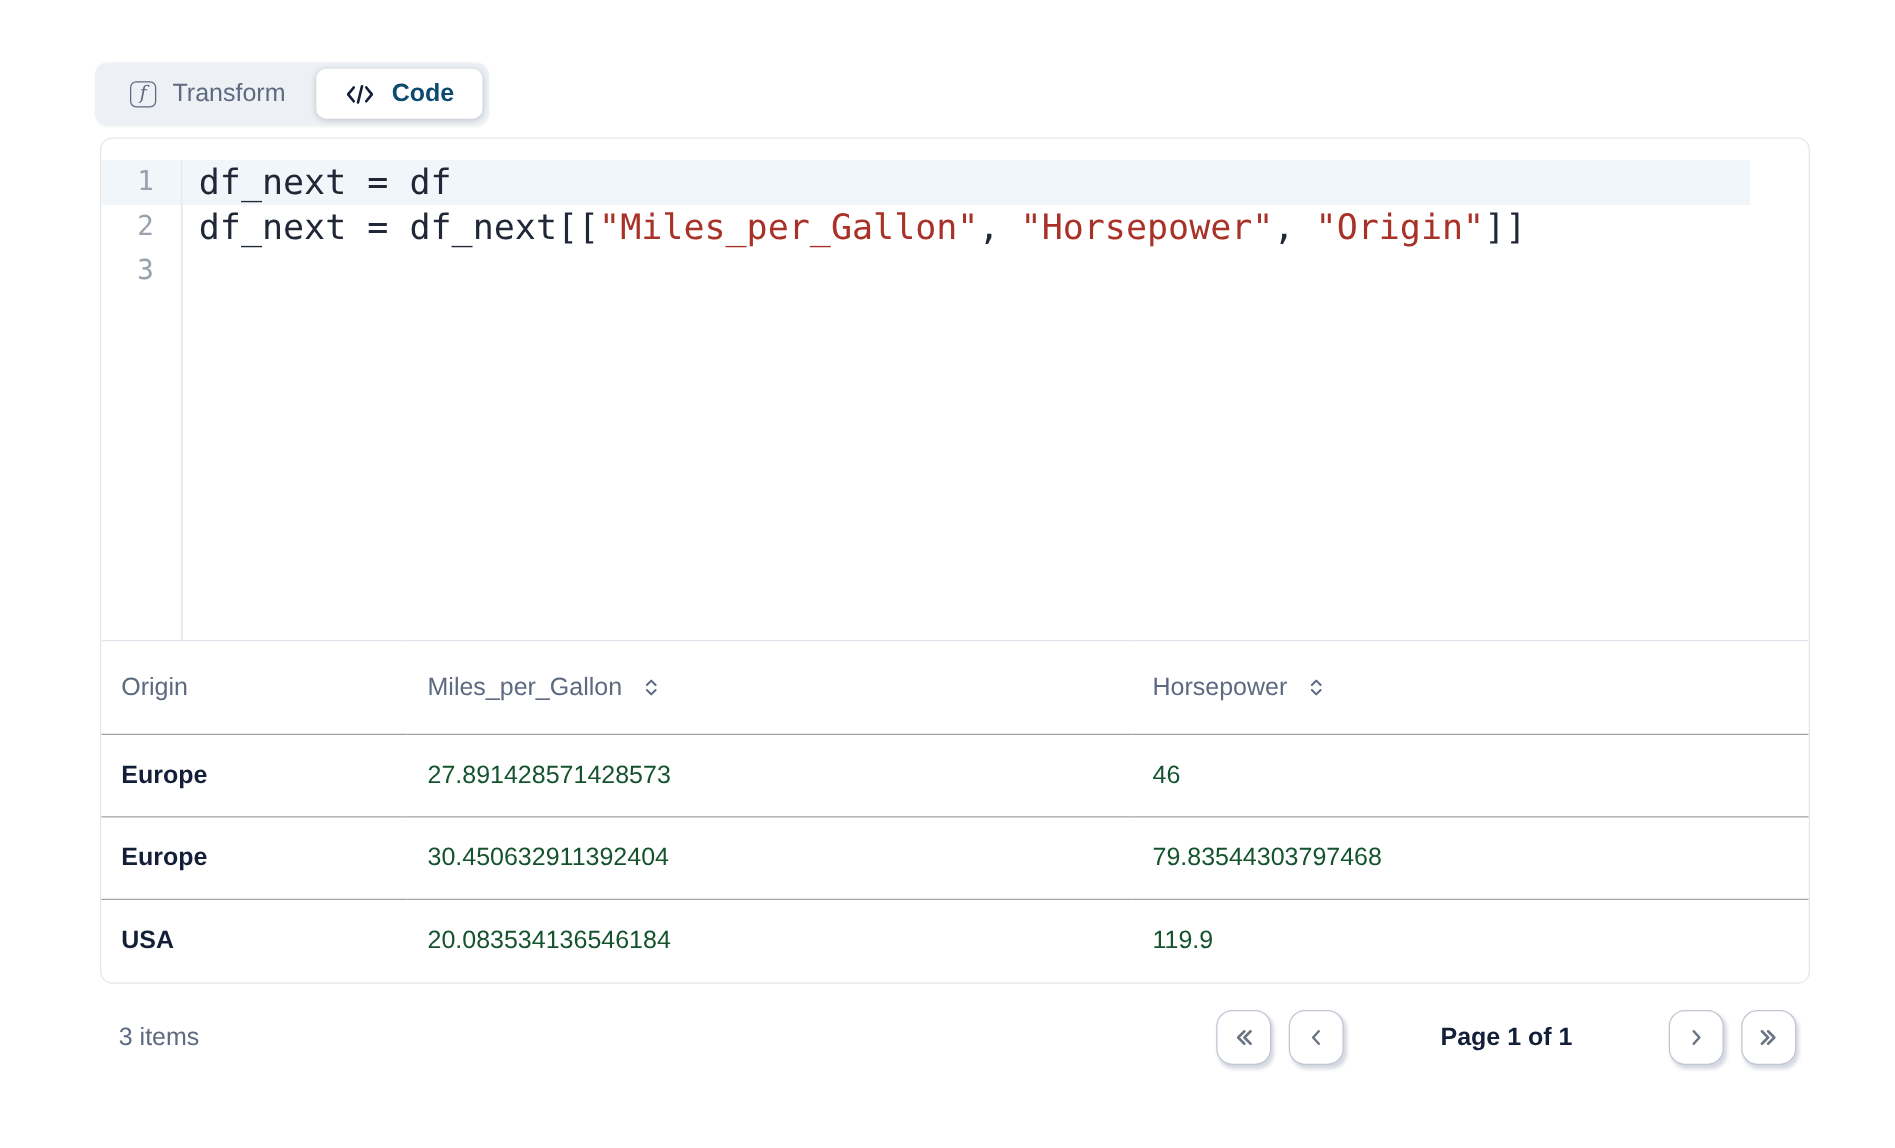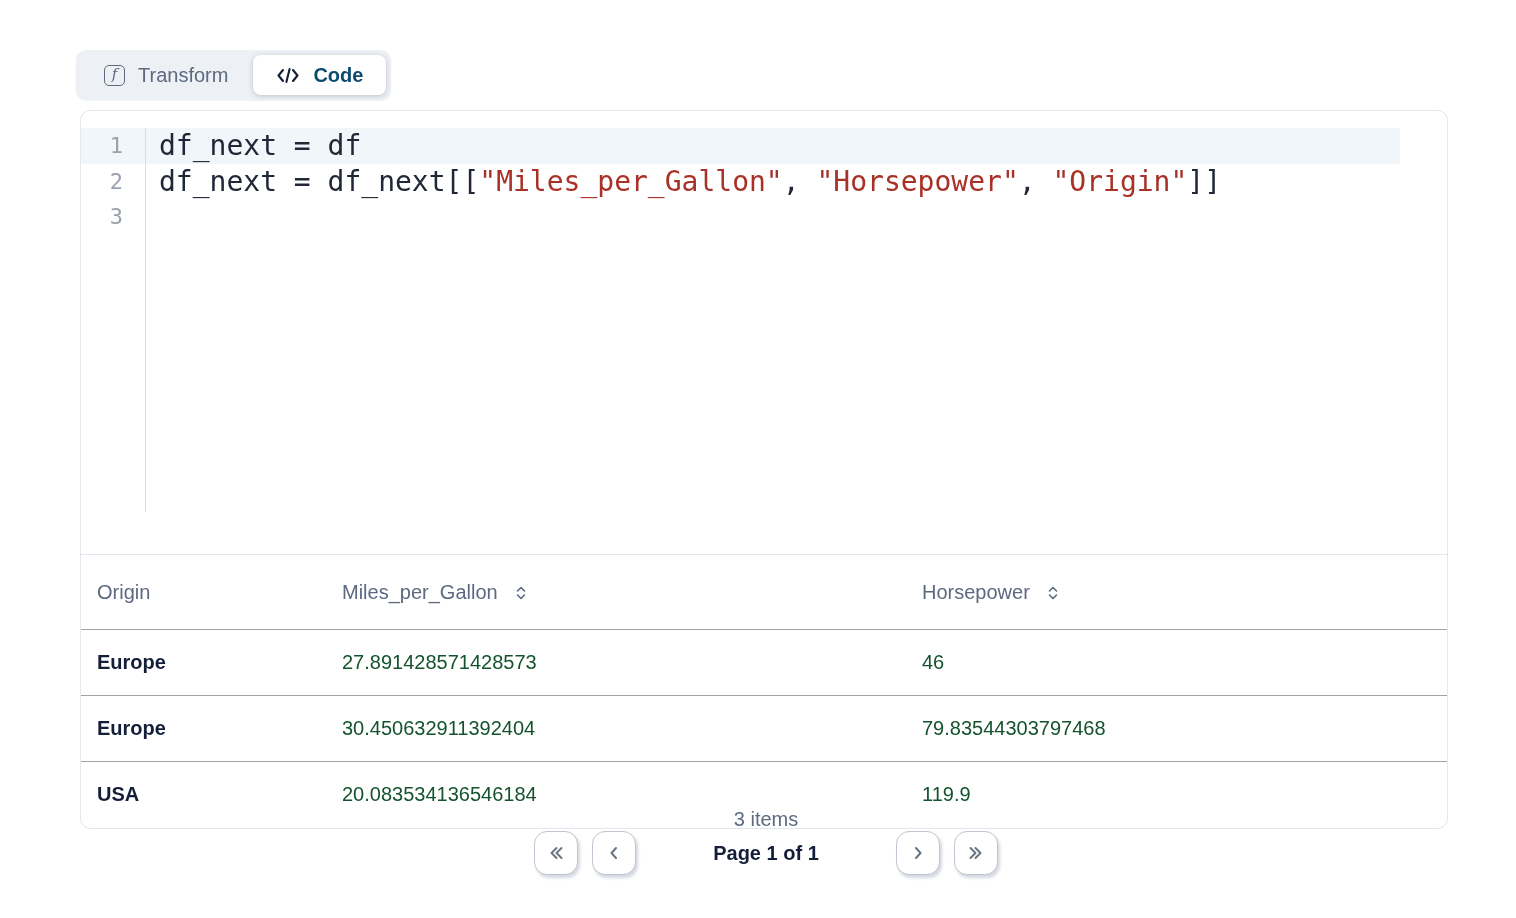--- a/index.html
+++ b/index.html
@@ -53,38 +53,37 @@
     height:35.5px; line-height:35.5px; padding-left:13px;
     font-size:28px; color:#202837; white-space:pre;
   }
   .cl.active {
     background:linear-gradient(to right,#f0f6fa 0,#f0f6fa 1254px,transparent 1254px);
   }
   .cl .string { color:#a93228; }
   .cl .code { color:#202837; }
 
   
-  table { width:100%; border-collapse:collapse; border-top:1px solid #e2e6ec;margin-top:42px; }
+  table { width:100%; border-collapse:collapse; border-top:1px solid #e2e6ec; }
   thead th {
     height:75px; text-align:left; font-weight:400; font-size:20px;
     color:#5c6980; padding-left:16px; white-space:nowrap;
   }
   th.col-origin { width:245px; }
   th.col-mpg { width:580px; }
   .sort-ic { margin-left:16px; vertical-align:-2px; }
   tbody tr { border-top:1px solid #a3a3a3; height:66px; }
   tbody td { padding-left:16px; font-size:20px; color:#14532d; }
   td.origin-cell { font-weight:700; color:#131f38; }
 
   
   .footer {
     position:absolute; left:80px; top:788px; width:1368px;
     display:flex; align-items:center; justify-content:space-between;
     padding:20px 11px 0 15px;
-    flex-direction:column;
   }
   .items-count { font-size:20px; color:#5d6a80; }
   .pager { display:flex; align-items:center; }
   .pgbtn {
     width:44px; height:44px; background:#ffffff;
     border:1.6px solid #bfc6d2; border-radius:13px;
     display:flex; align-items:center; justify-content:center; cursor:pointer;
     box-shadow:2px 3px 3px rgba(173,180,196,0.5);
   }
   .pgbtn + .pgbtn { margin-left:14px; }

